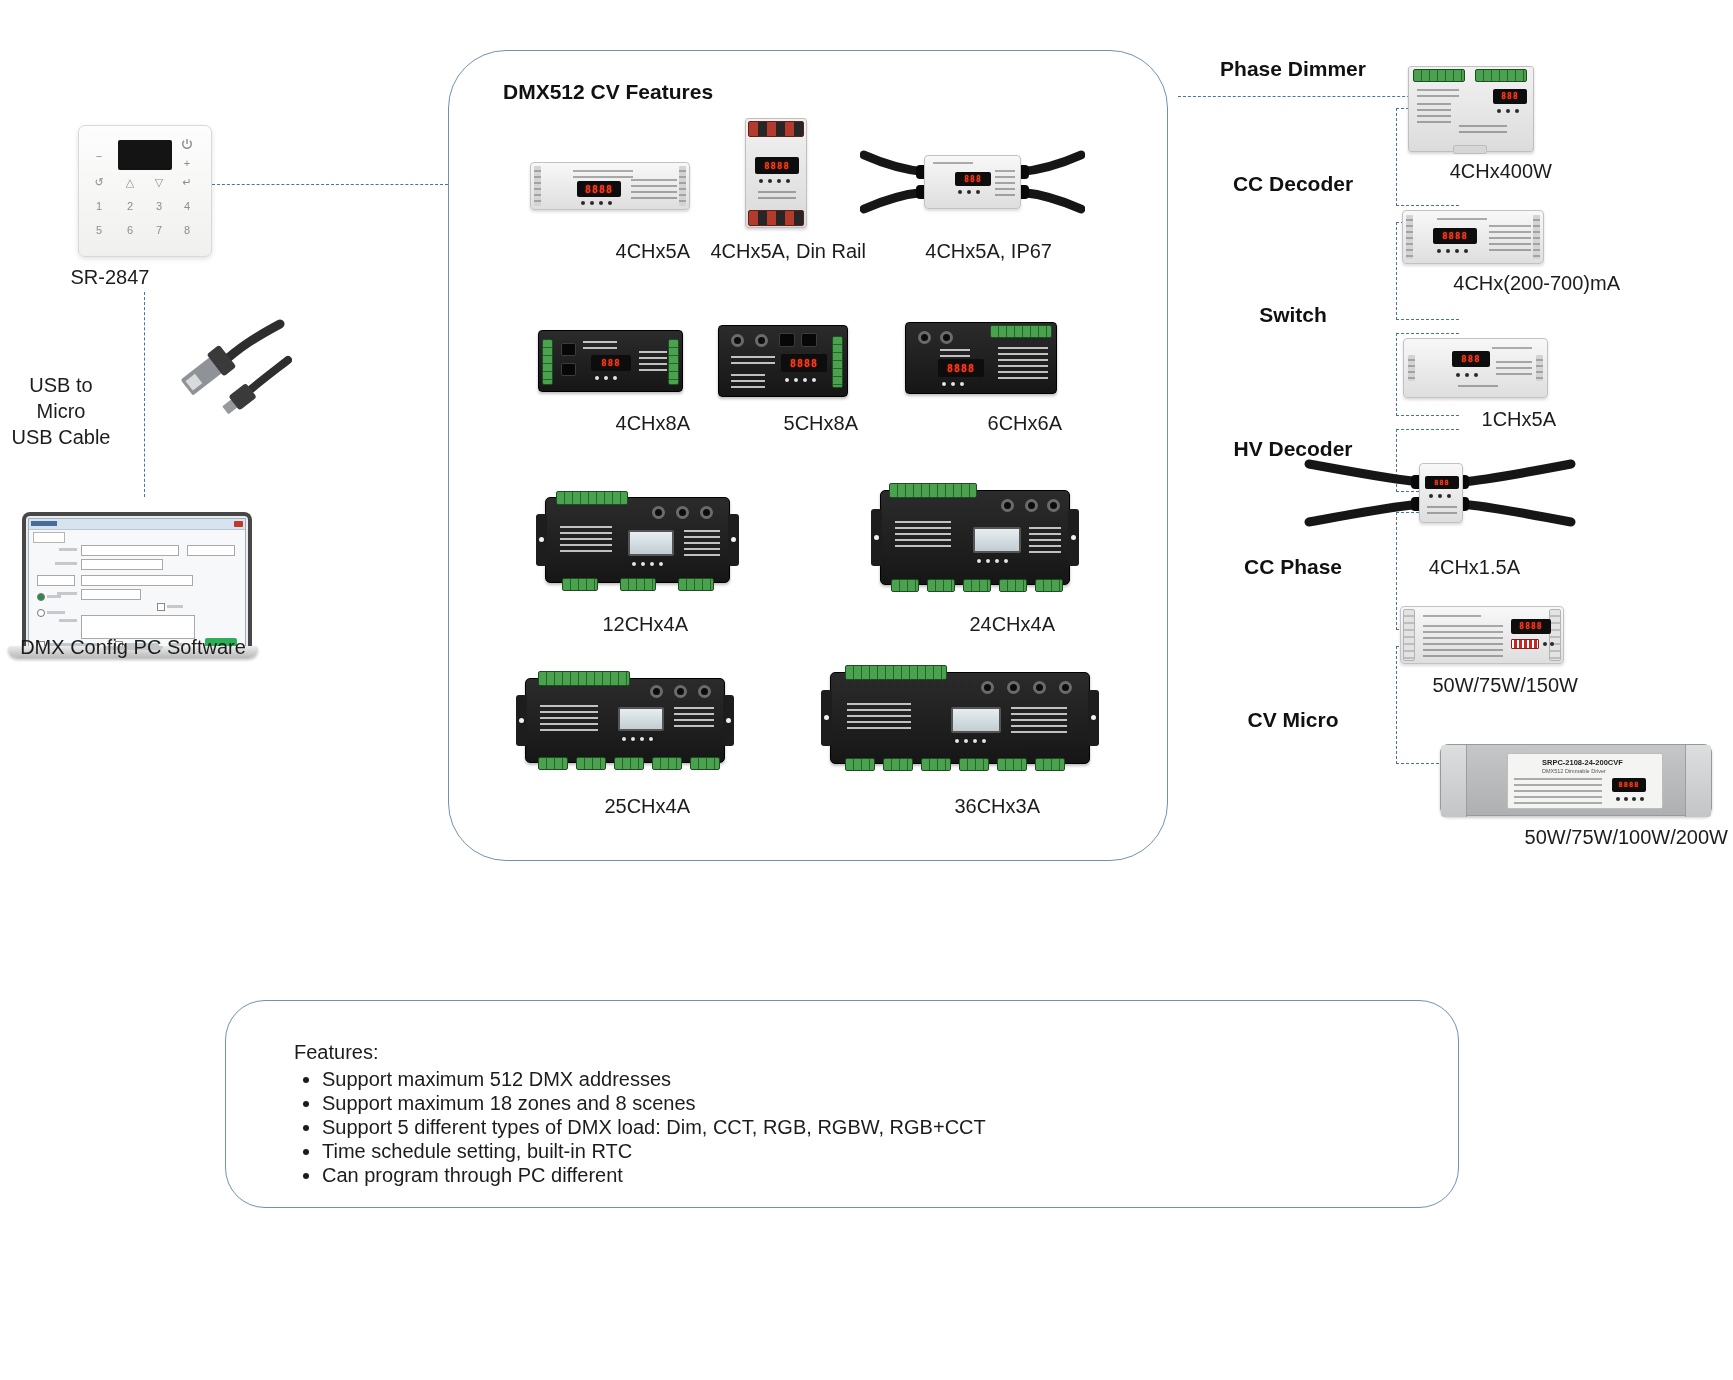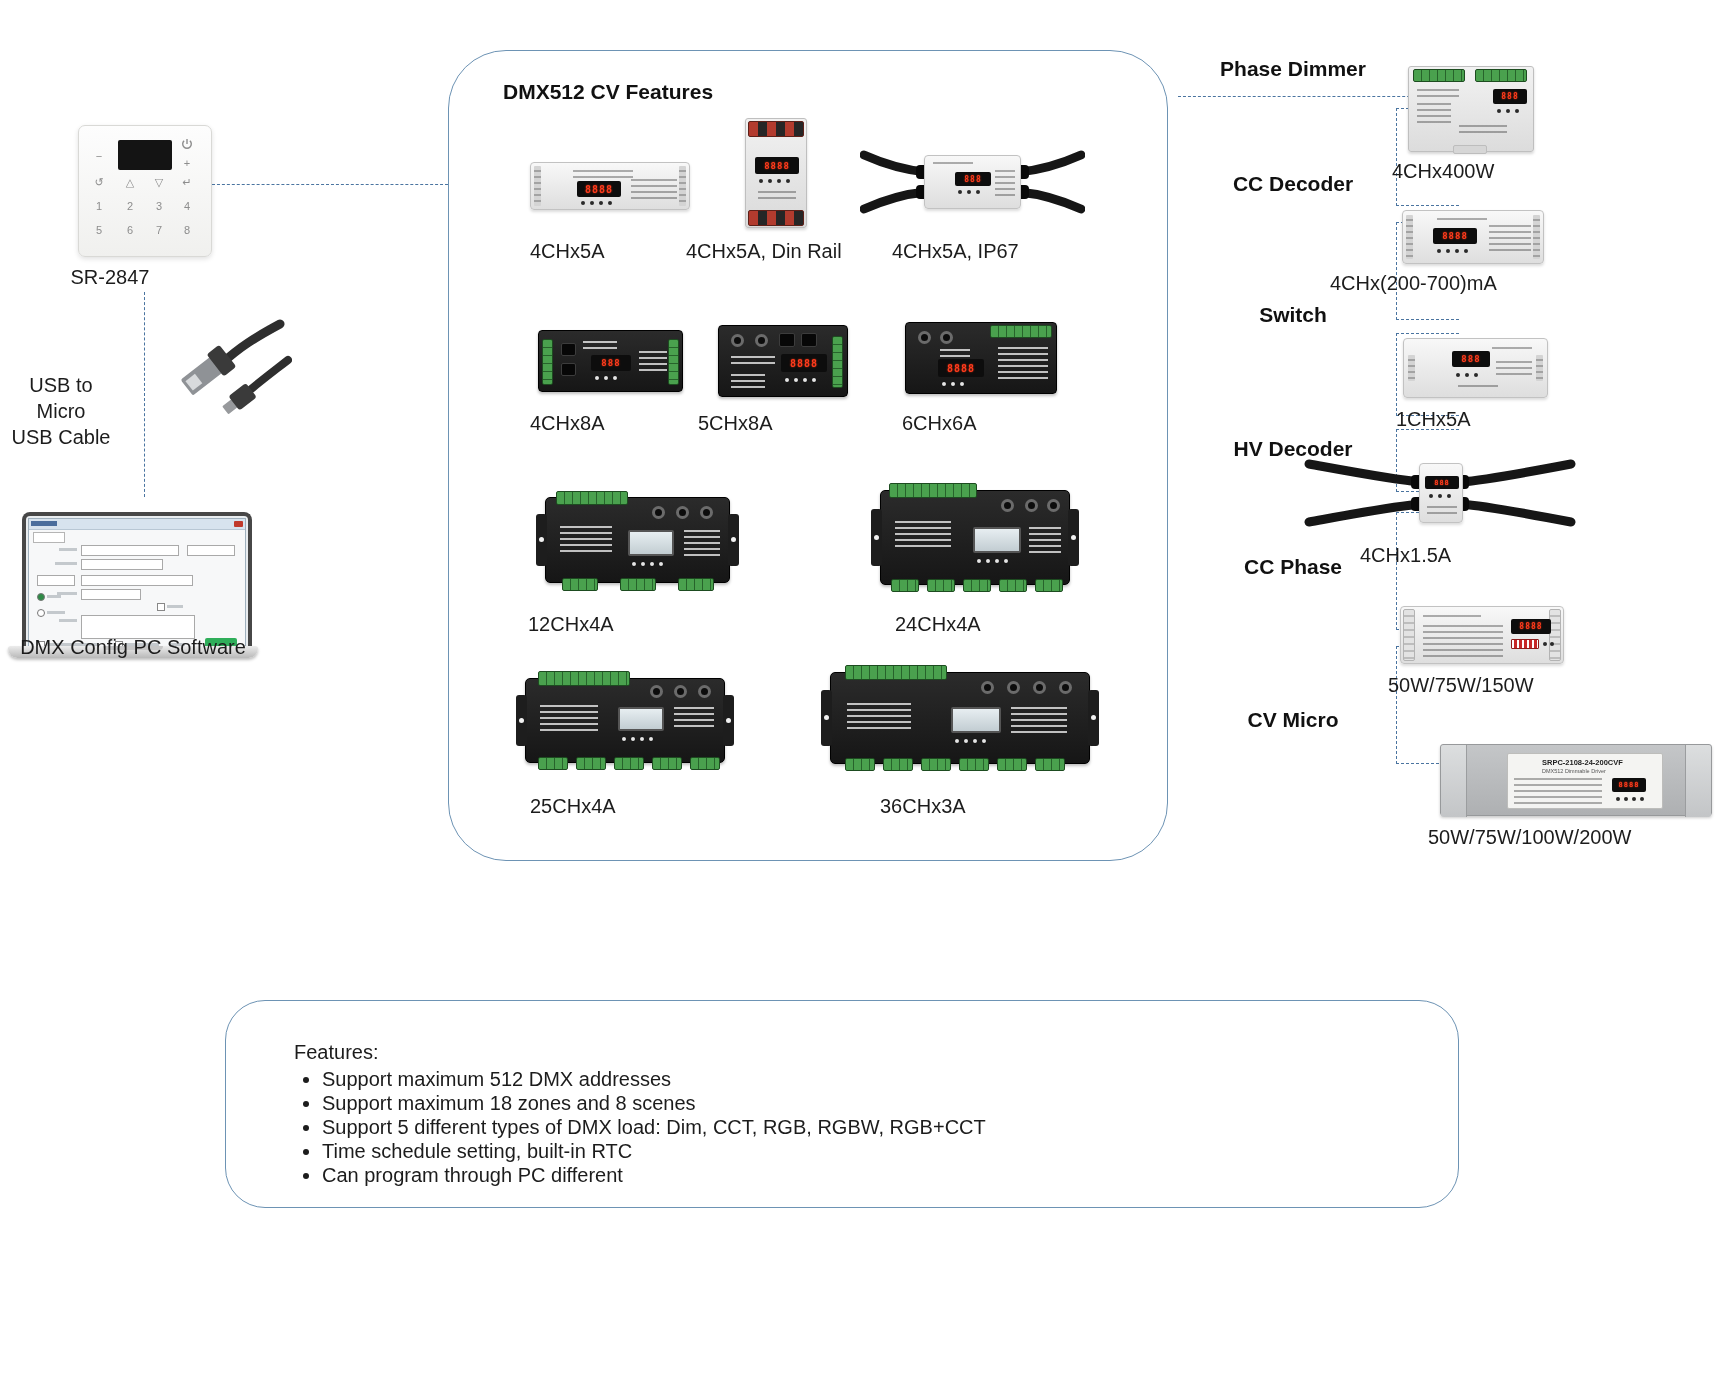--- a/index.html
+++ b/index.html
@@ -8,28 +8,28 @@
   
   .dashh{position:absolute;border-top:1.5px dashed #4a74a0;height:0;}
   .dashv{position:absolute;border-left:1.5px dashed #4a74a0;width:0;}
   .bracket{position:absolute;border-left:1.5px dashed #4a74a0;border-top:1.5px dashed #4a74a0;border-bottom:1.5px dashed #4a74a0;}
   
   .bigbox{position:absolute;border:1.5px solid #6d93b4;border-radius:58px;background:#fff;}
   .featbox{position:absolute;border:1.5px solid #6d93b4;border-radius:40px;background:#fff;}
   
   .title{position:absolute;font-size:21px;font-weight:bold;color:#111;}
   .cat{position:absolute;width:240px;text-align:center;font-size:21px;font-weight:bold;color:#111;}
-  .plabel{position:absolute;font-size:20px;color:#1c1c1c;text-align:left;}
+  .plabel{position:absolute;font-size:20px;color:#1c1c1c;text-align:right;}
   .caption{position:absolute;font-size:20px;color:#1c1c1c;text-align:center;}
   
   .dev{position:absolute;box-sizing:border-box;}
   .dev *{box-sizing:border-box;}
   .dev-white{background:linear-gradient(180deg,#f8f8f8,#dedede);border:1px solid #c2c2c2;border-radius:4px;box-shadow:0 2px 3px rgba(0,0,0,.14);}
   .dev-black{background:linear-gradient(180deg,#2b2b2b,#161616);border:1px solid #000;border-radius:4px;box-shadow:0 2px 3px rgba(0,0,0,.25);}
-  .dev-gray{background:linear-gradient(180deg,#c4c6c8,#aeb0b2);border:1px solid #97999b;border-radius:3px;box-shadow:0 2px 3px rgba(0,0,0,.2);}
+  .dev-gray{background:linear-gradient(180deg,#c4c6c8,#aeb0b2);border:1px solid #97999b;border-radius:8px;box-shadow:0 2px 3px rgba(0,0,0,.2);}
   .termv{position:absolute;width:7px;top:7%;bottom:7%;background:repeating-linear-gradient(180deg,#d4d4d4 0 4px,#a3a3a3 4px 6px);border-radius:1px;}
   .capv{position:absolute;width:12px;top:4%;bottom:4%;background:repeating-linear-gradient(180deg,#e3e3e3 0 5px,#bdbdbd 5px 7px);border:1px solid #b3b3b3;border-radius:2px;}
   .segd{position:absolute;background:#0d0d0d;border-radius:2px;color:#ff3a1c;font-family:"DejaVu Sans Mono",monospace;font-weight:bold;display:flex;align-items:center;justify-content:center;letter-spacing:1px;text-shadow:0 0 2px rgba(255,60,20,.7);}
   .dots{position:absolute;display:flex;gap:5px;}
   .dots i{width:4px;height:4px;border-radius:50%;background:#2a2a2a;}
   .dots.w i{background:#e6e6e6;box-shadow:0 0 1px #000;}
   .fpg{position:absolute;background:repeating-linear-gradient(180deg,rgba(0,0,0,.30) 0 2px,transparent 2px 6px);}
   .fpw{position:absolute;background:repeating-linear-gradient(180deg,rgba(255,255,255,.72) 0 2px,transparent 2px 6px);}
   .gtermh{position:absolute;background:repeating-linear-gradient(90deg,#4aa14e 0 7px,#27632b 7px 8px);border:1px solid #1d4c20;border-radius:2px;}
   .gtermv{position:absolute;background:repeating-linear-gradient(180deg,#4aa14e 0 7px,#27632b 7px 8px);border:1px solid #1d4c20;border-radius:2px;}
@@ -434,21 +434,21 @@
     <div class="dev dev-white" style="left:116px;top:5px;width:44px;height:60px;">
       <div class="segd" style="left:5px;top:12px;width:34px;height:13px;font-size:7px;">888</div>
       <div class="dots" style="left:9px;top:30px;">
           <i></i>
           <i></i>
           <i></i>
         </div>
       <div class="fpg" style="left:7px;top:42px;width:30px;height:10px;"></div>
     </div>
   </div>
-  <div class="plabel" style="left:1360px;top:544px;width:160px;">4CHx1.5A</div>
+  <div class="plabel" style="left:1360px;top:556px;width:160px;">4CHx1.5A</div>
 
   <div class="dev dev-white" style="left:1400px;top:606px;width:164px;height:58px;">
     <div class="capv" style="left:2px;"></div>
     <div class="capv" style="right:2px;"></div>
     <div class="fpg" style="left:22px;top:8px;width:58px;height:6px;"></div>
     <div class="fpg" style="left:22px;top:18px;width:80px;height:32px;"></div>
     <div class="segd" style="left:110px;top:12px;width:40px;height:15px;font-size:8px;">8888</div>
     <div class="dip" style="left:110px;top:32px;width:28px;height:10px;"></div>
     <div class="dots" style="left:142px;top:35px;gap:3px;">
         <i></i>

